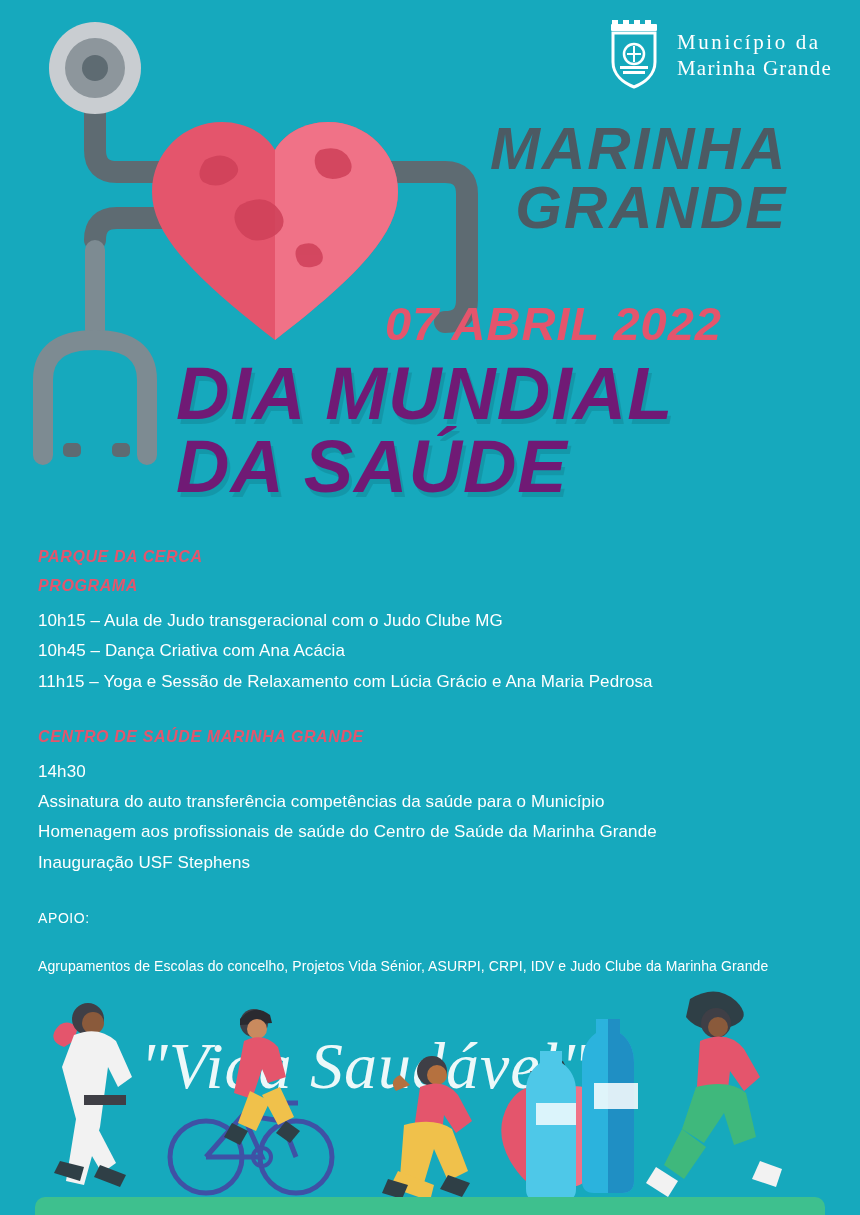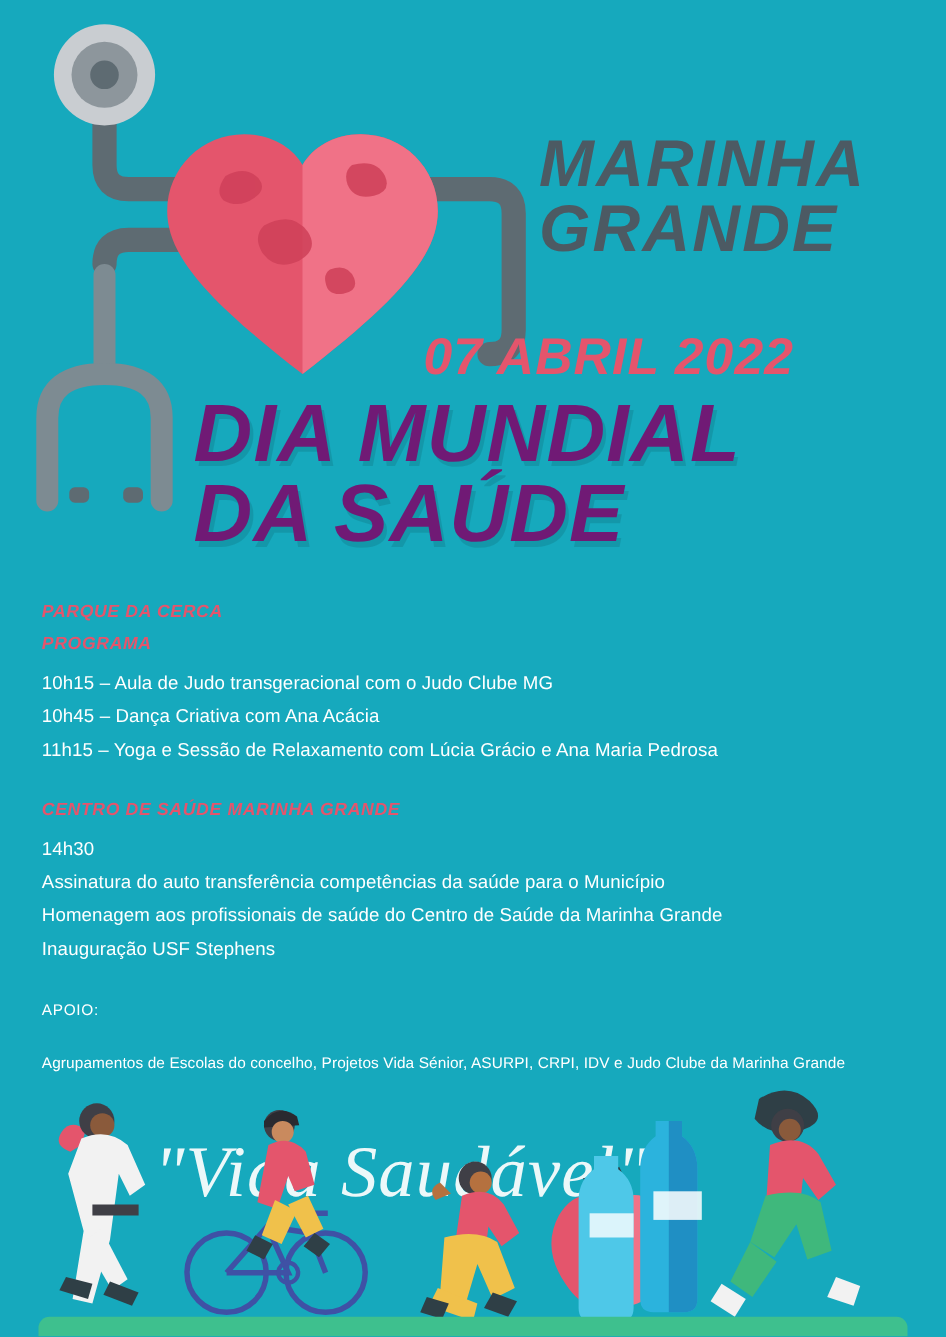--- a/index.html
+++ b/index.html
@@ -60,21 +60,21 @@
   .t-marinha {
     position: absolute;
     left: 490px;
     top: 120px;
     font-size: 60px;
     font-weight: bold;
     font-style: italic;
     letter-spacing: 2px;
     line-height: 0.98;
     color: #4c5a63;
-    text-align: left;
+    text-align: right;
   }
   .t-marinha .ln2 { display:block; }
 
   .t-date {
     position: absolute;
     left: 385px;
     top: 296px;
     font-size: 47px;
     font-weight: bold;
     font-style: italic;
@@ -165,20 +165,44 @@
     height: 18px;
     background: #3ec08e;
     border-radius: 10px 10px 0 0;
   }
 </style>
 </head>
 <body>
 
 <div class="poster">
 
+  <div class="muni">
+    <div class="muni-crest">
+      <svg width="62" height="70" viewBox="0 0 62 70" xmlns="http://www.w3.org/2000/svg">
+
+        <g fill="#ffffff">
+          <rect x="8" y="4" width="46" height="7" rx="1"></rect>
+          <rect x="9" y="0" width="6" height="5"></rect>
+          <rect x="20" y="0" width="6" height="5"></rect>
+          <rect x="31" y="0" width="6" height="5"></rect>
+          <rect x="42" y="0" width="6" height="5"></rect>
+        </g>
+
+        <path d="M10 13 H52 V42 C52 55 41 63 31 67 C21 63 10 55 10 42 Z" fill="none" stroke="#ffffff" stroke-width="3"></path>
+        <circle cx="31" cy="34" r="10" fill="none" stroke="#ffffff" stroke-width="2.5"></circle>
+        <path d="M24 34 h14 M31 26 v16" stroke="#ffffff" stroke-width="2"></path>
+        <rect x="17" y="46" width="28" height="3" fill="#ffffff"></rect>
+        <rect x="20" y="51" width="22" height="3" fill="#ffffff"></rect>
+      </svg>
+    </div>
+    <div class="muni-text">
+      <div class="l1">Município da</div>
+      <div class="l2">Marinha Grande</div>
+    </div>
+  </div>
 
   <div class="graphic">
     <svg width="520" height="520" viewBox="0 0 520 520" xmlns="http://www.w3.org/2000/svg">
 
       <g fill="none" stroke="#5e6b72" stroke-width="22" stroke-linecap="round" stroke-linejoin="round">
         <path d="M95 70 L95 150 Q95 172 117 172 L445 172 Q467 172 467 194 L467 300 Q467 322 445 322"></path>
         <path d="M95 240 Q95 218 117 218 L170 218"></path>
       </g>
       <g fill="none" stroke="#7d8b92" stroke-width="20" stroke-linecap="round" stroke-linejoin="round">
         <path d="M95 250 L95 330"></path>

